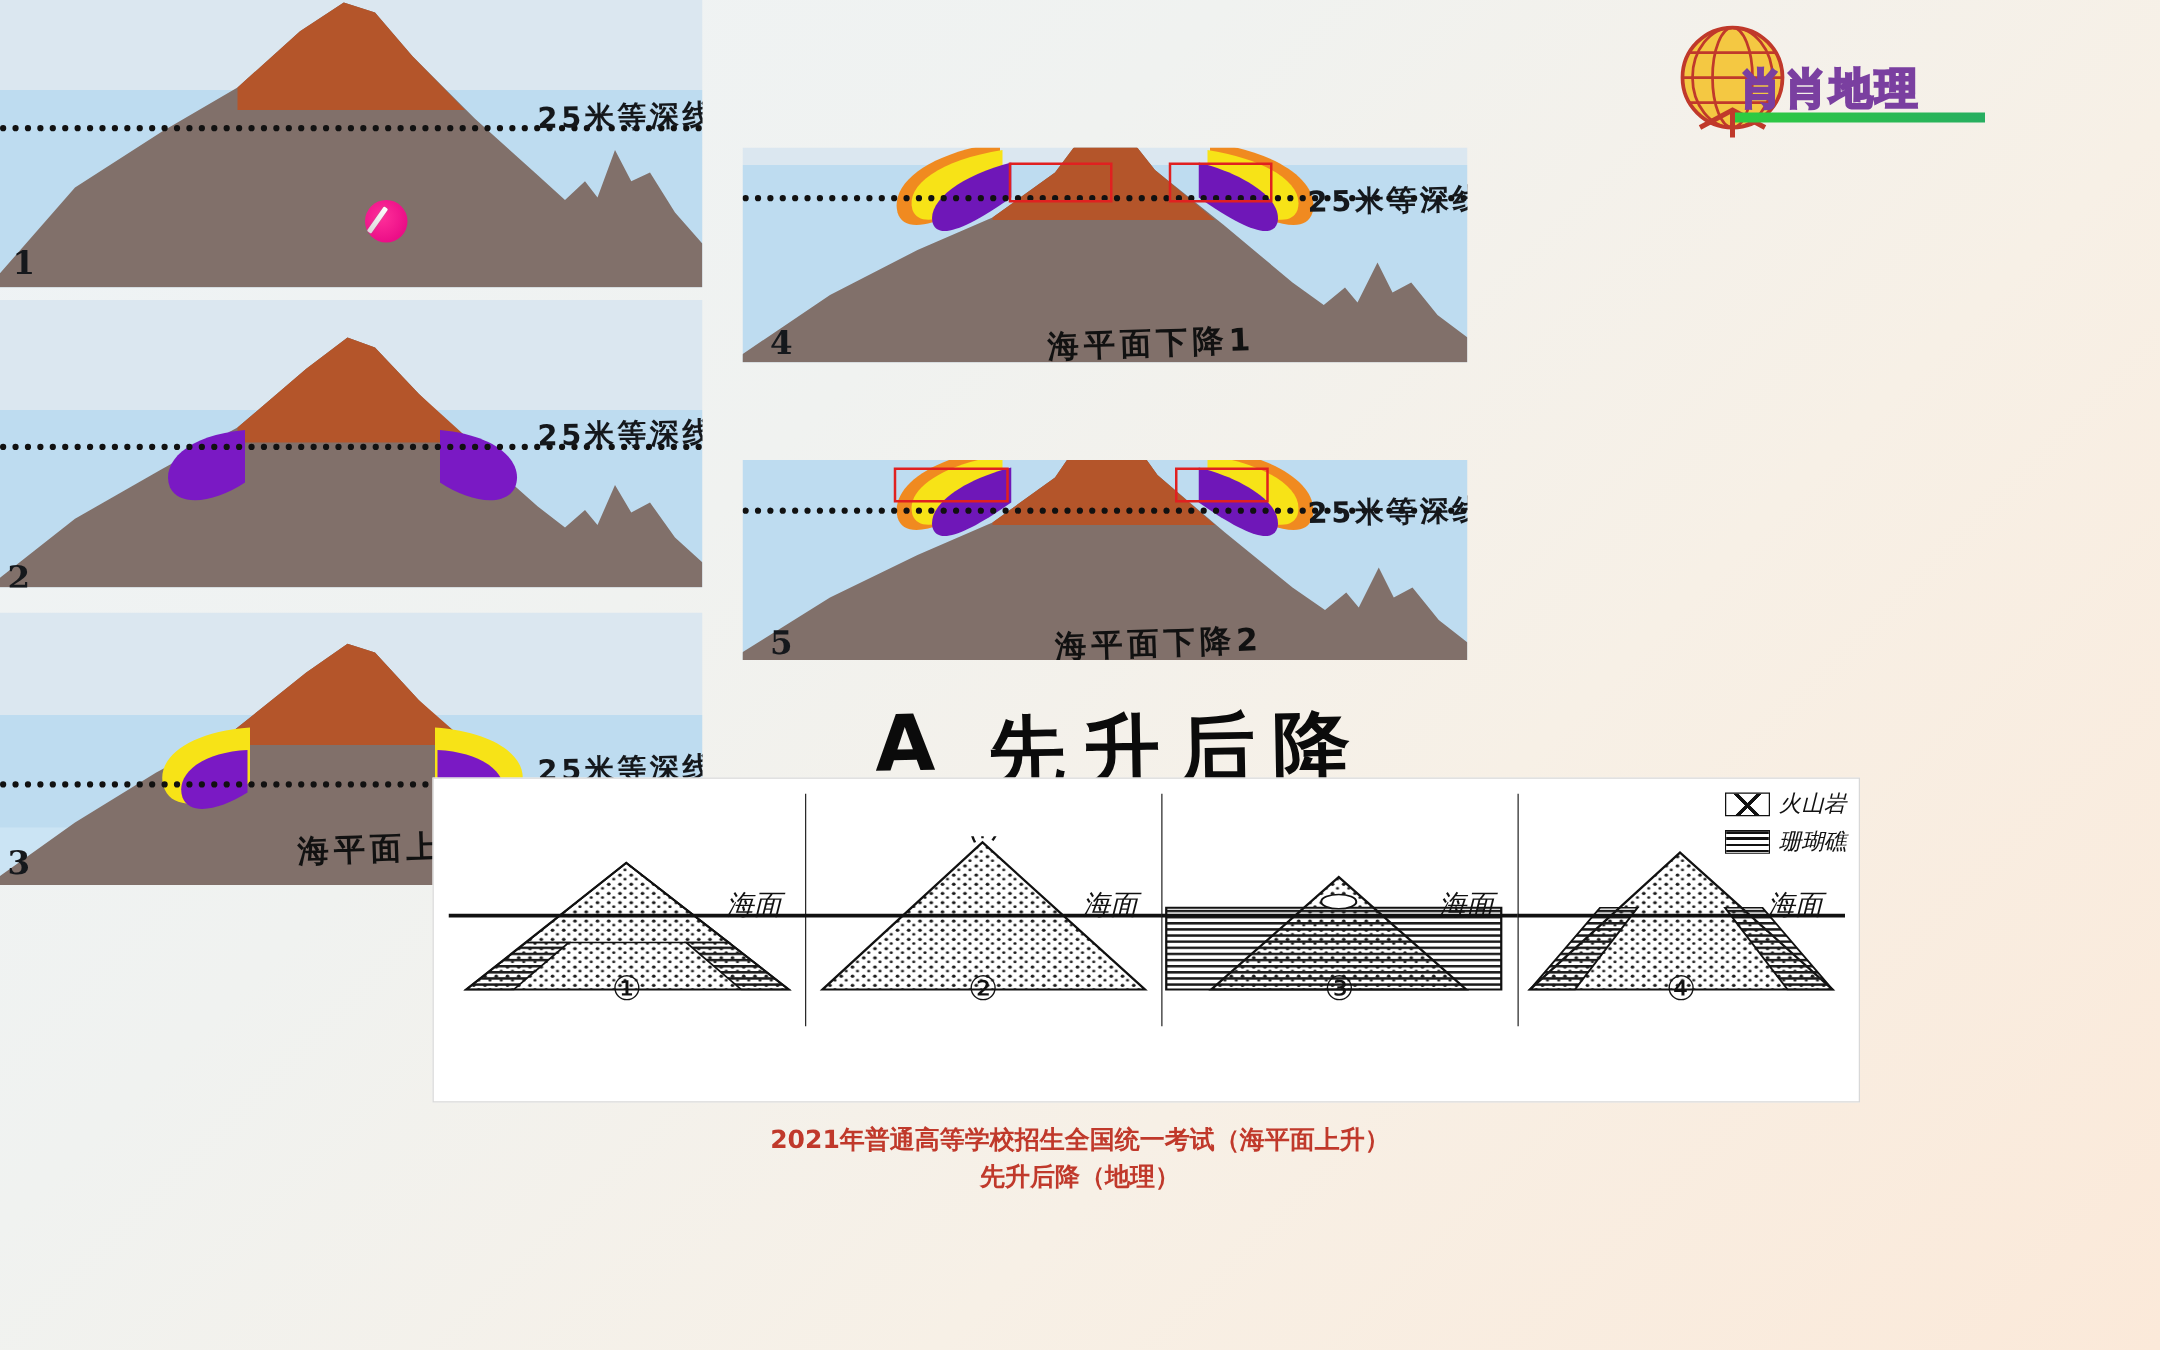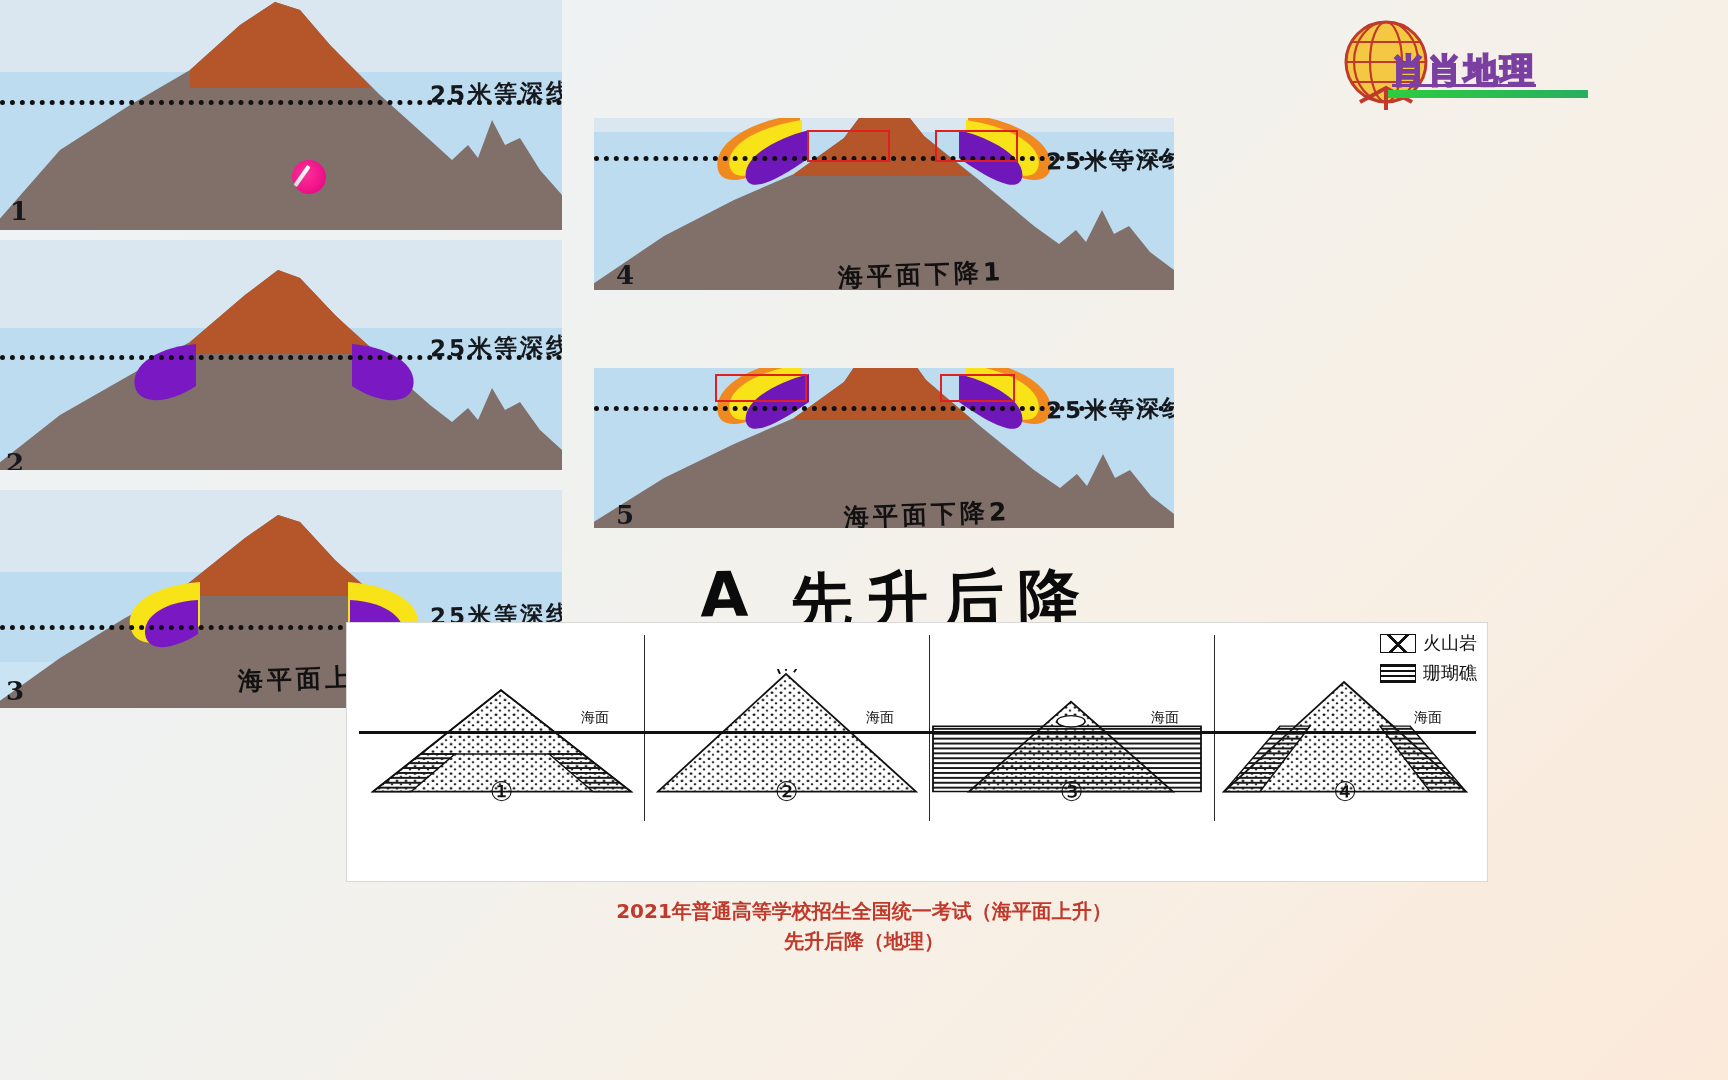--- a/index.html
+++ b/index.html
@@ -55,21 +55,21 @@
     position:absolute;background:#ffffff;border:1px solid #d8d8d8;
   }
   .exam-cell{position:absolute;top:12px;bottom:60px;border-right:1px solid #2a2a2a;}
   .exam-cell:last-child{border-right:none;}
   .exam-label{
     position:absolute;bottom:14px;width:100%;text-align:center;
     font-size:27px;color:#111;font-family:"DejaVu Sans",sans-serif;
   }
   .sealine{position:absolute;height:3px;background:#111;}
   .seatext{
-    position:absolute;font-size:14px;color:#111;
+    position:absolute;font-size:22px;color:#111;
     font-family:"DejaVu Sans",sans-serif;
   }
   .legend{position:absolute;right:10px;top:8px;}
   .legend-row{display:flex;align-items:center;margin-bottom:6px;}
   .swatch{width:34px;height:17px;border:1.5px solid #111;margin-right:7px;position:relative;background:#fff;}
   .swatch.rock:before{
     content:"";position:absolute;inset:0;
     background:
       linear-gradient(45deg,transparent 44%,#111 45%,#111 52%,transparent 53%),
       linear-gradient(-45deg,transparent 44%,#111 45%,#111 52%,transparent 53%);
@@ -86,21 +86,21 @@
     font-size:20px;font-weight:700;line-height:30px;
     font-family:"DejaVu Sans",sans-serif;
   }
 
   
   .logo{position:absolute;}
   .logo-text{
     position:absolute;left:62px;top:38px;font-size:34px;font-weight:800;
     letter-spacing:2px;color:#e8e8e8;
     -webkit-text-stroke:2px #7a3fa0;
-    font-family:"DejaVu Sans",sans-serif;white-space:nowrap;text-decoration:underline;
+    font-family:"DejaVu Sans",sans-serif;white-space:nowrap;
   }
   .logo-bar{position:absolute;left:58px;top:80px;width:200px;height:8px;
             background:linear-gradient(90deg,#2ecc40,#27ae60);}
 </style>
 </head>
 <body>
 
 <div class="stage">
 
   <div class="panel" style="left:0;top:0;width:562px;height:230px;">
@@ -185,21 +185,21 @@
     <div class="redbox" style="left:121px;top:6px;width:92px;height:28px;"></div>
     <div class="redbox" style="left:346px;top:6px;width:75px;height:28px;"></div>
     <div class="isolabel" style="left:452px;top:26px;">25米等深线</div>
     <div class="pnum" style="left:22px;top:132px;">5</div>
     <div class="pcap" style="left:250px;top:130px;">海平面下降2</div>
   </div>
 
   <div class="answer" style="left:700px;top:558px;">A</div>
   <div class="answer" style="left:790px;top:558px;">先升后降</div>
 
-  <div class="exam" style="left:346px;top:622px;width:1140px;height:258px;">
+  <div class="exam" style="left:346px;top:622px;width:1140px;height:258px;font-style:italic;">
 
     <div class="legend">
       <div class="legend-row">
         <span class="swatch rock"></span>
         <span class="legend-txt">火山岩</span>
       </div>
       <div class="legend-row">
         <span class="swatch reef"></span>
         <span class="legend-txt">珊瑚礁</span>
       </div>

